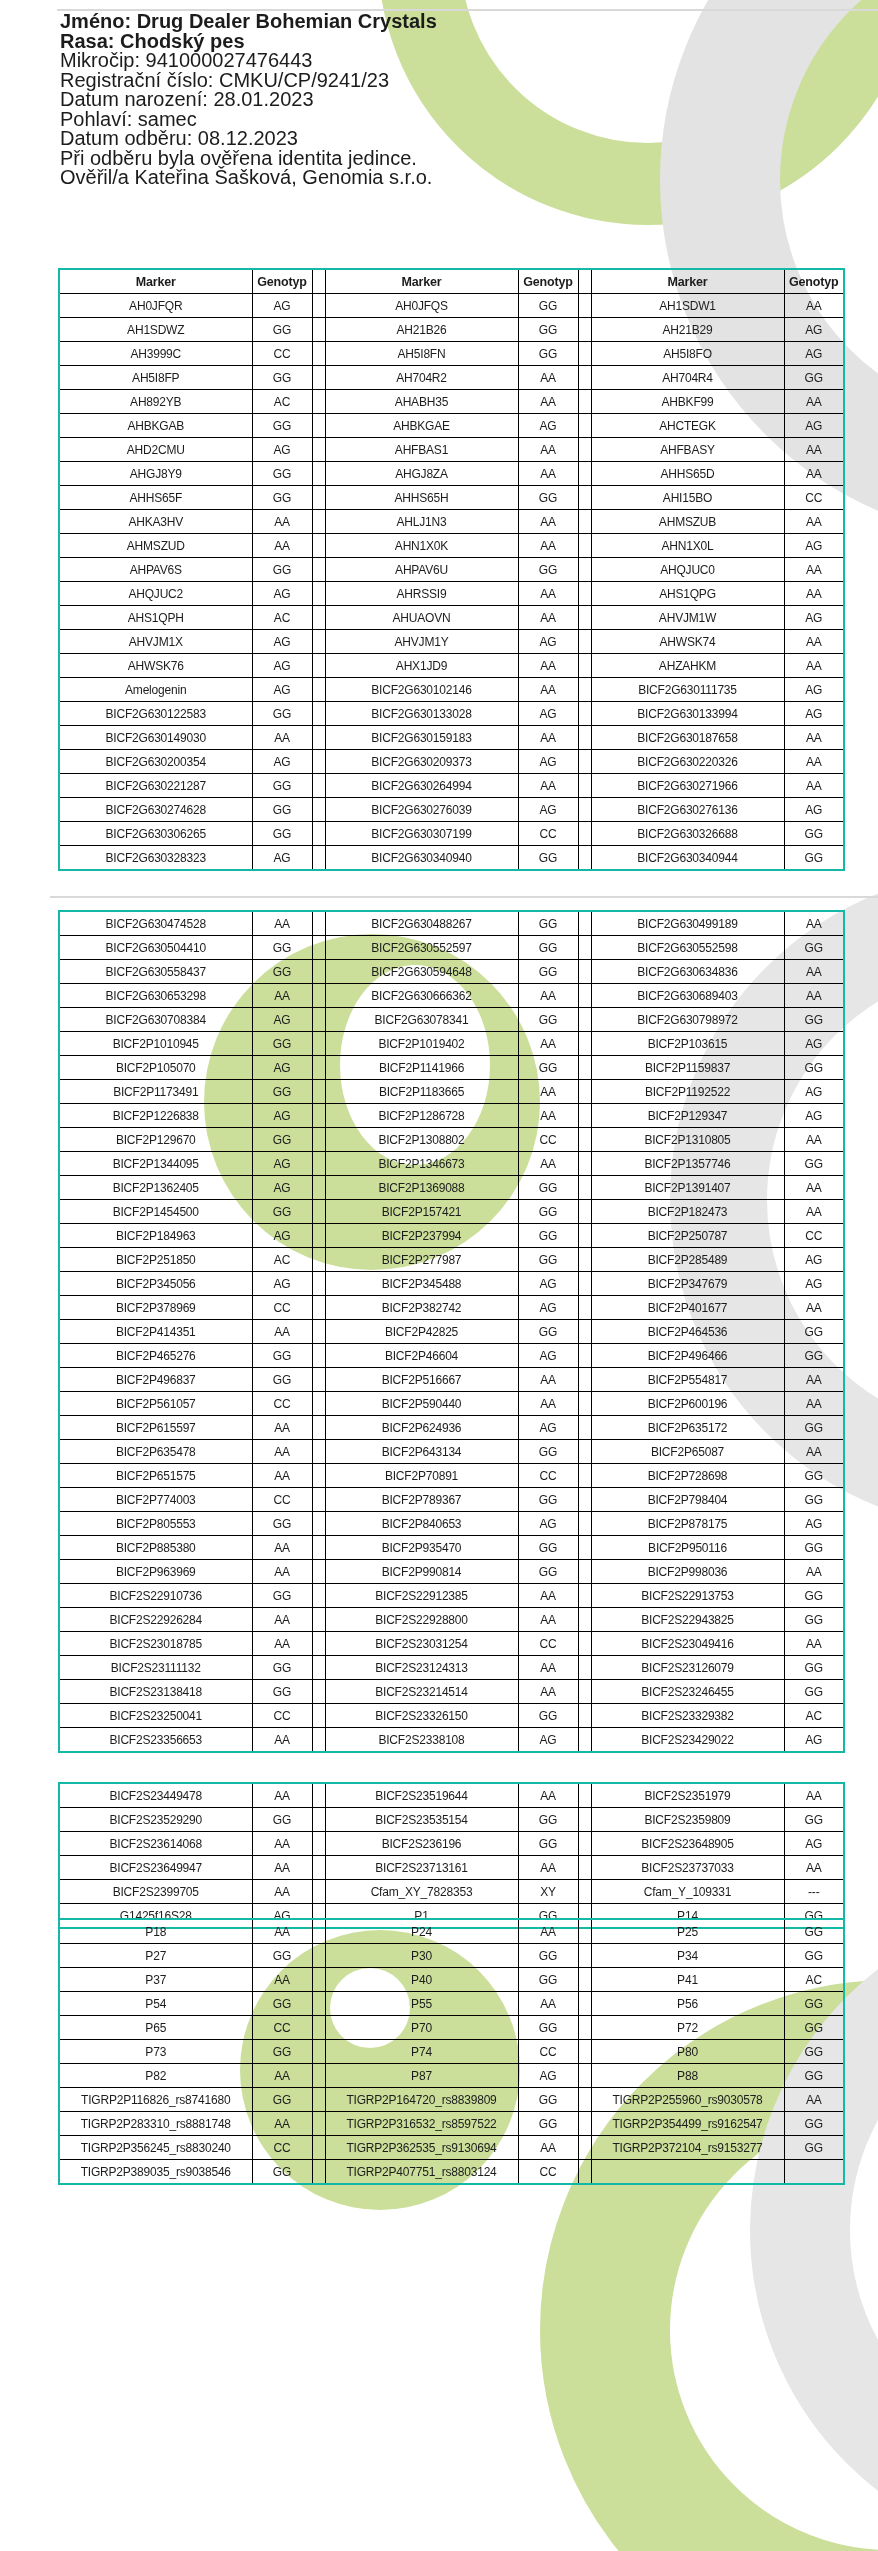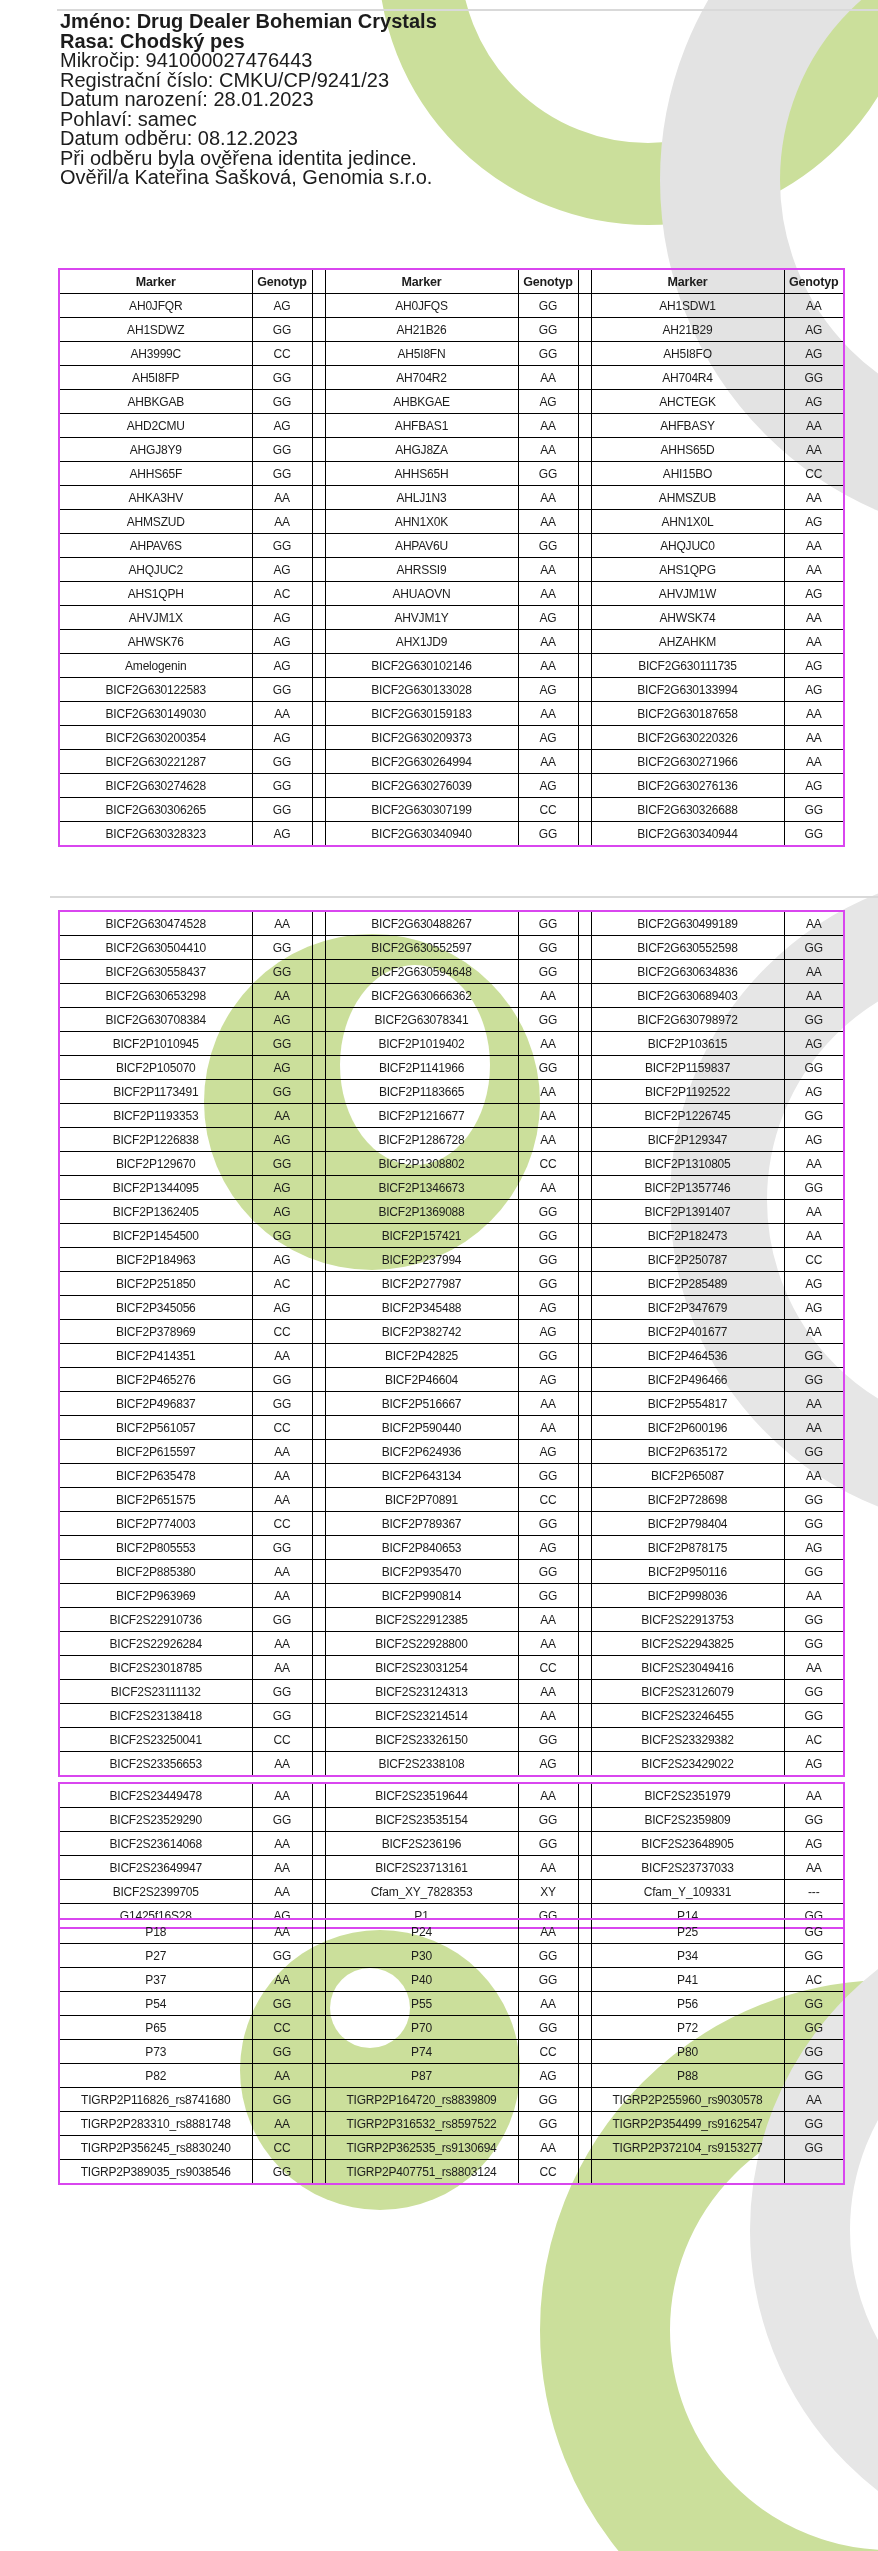--- a/index.html
+++ b/index.html
@@ -23,21 +23,21 @@
   .rule{position:absolute;height:2px;background:#d9d9d9;z-index:0;}
   #rule-top{left:57px;top:9px;width:821px;}
   #rule-mid{left:50px;top:896px;width:828px;}
   
   .header-block{position:absolute;left:60px;top:12px;z-index:2;}
   .header-block div{font-size:20px;line-height:19.5px;white-space:nowrap;}
   .header-block div:nth-child(-n+2){font-weight:bold;}
   
   table{
     border-collapse:collapse;position:absolute;left:58px;z-index:1;
-    table-layout:fixed;width:786px;border:2px solid #d946ef;background:transparent;
+    table-layout:fixed;width:786px;border:2px solid #14b8a6;background:transparent;
   }
   #t1{top:268px;} #t2{top:910px;} #t3{top:1782px;} #t4{top:1879px;margin-top:39px;}
   td,th{
     border:1px solid #000;height:23px;padding:0;text-align:center;
     font-size:12px;letter-spacing:-0.2px;white-space:nowrap;overflow:hidden;
     background:transparent;
   }
   th{font-size:12.5px;font-weight:bold;}
   col.cm{width:193px;} col.cg{width:60px;} col.cs{width:13px;}
 </style>
@@ -127,20 +127,30 @@
         <td class="m">AH5I8FP</td>
         <td class="g">GG</td>
         <td class="s"></td>
         <td class="m">AH704R2</td>
         <td class="g">AA</td>
         <td class="s"></td>
         <td class="m">AH704R4</td>
         <td class="g">GG</td>
       </tr>
       <tr>
+        <td class="m">AH892YB</td>
+        <td class="g">AC</td>
+        <td class="s"></td>
+        <td class="m">AHABH35</td>
+        <td class="g">AA</td>
+        <td class="s"></td>
+        <td class="m">AHBKF99</td>
+        <td class="g">AA</td>
+      </tr>
+      <tr>
         <td class="m">AHBKGAB</td>
         <td class="g">GG</td>
         <td class="s"></td>
         <td class="m">AHBKGAE</td>
         <td class="g">AG</td>
         <td class="s"></td>
         <td class="m">AHCTEGK</td>
         <td class="g">AG</td>
       </tr>
       <tr>
@@ -412,30 +422,20 @@
         <td class="m">BICF2P1173491</td>
         <td class="g">GG</td>
         <td class="s"></td>
         <td class="m">BICF2P1183665</td>
         <td class="g">AA</td>
         <td class="s"></td>
         <td class="m">BICF2P1192522</td>
         <td class="g">AG</td>
       </tr>
       <tr>
-        <td class="m">BICF2P1193353</td>
-        <td class="g">AA</td>
-        <td class="s"></td>
-        <td class="m">BICF2P1216677</td>
-        <td class="g">AA</td>
-        <td class="s"></td>
-        <td class="m">BICF2P1226745</td>
-        <td class="g">GG</td>
-      </tr>
-      <tr>
         <td class="m">BICF2P1226838</td>
         <td class="g">AG</td>
         <td class="s"></td>
         <td class="m">BICF2P1286728</td>
         <td class="g">AA</td>
         <td class="s"></td>
         <td class="m">BICF2P129347</td>
         <td class="g">AG</td>
       </tr>
       <tr>

